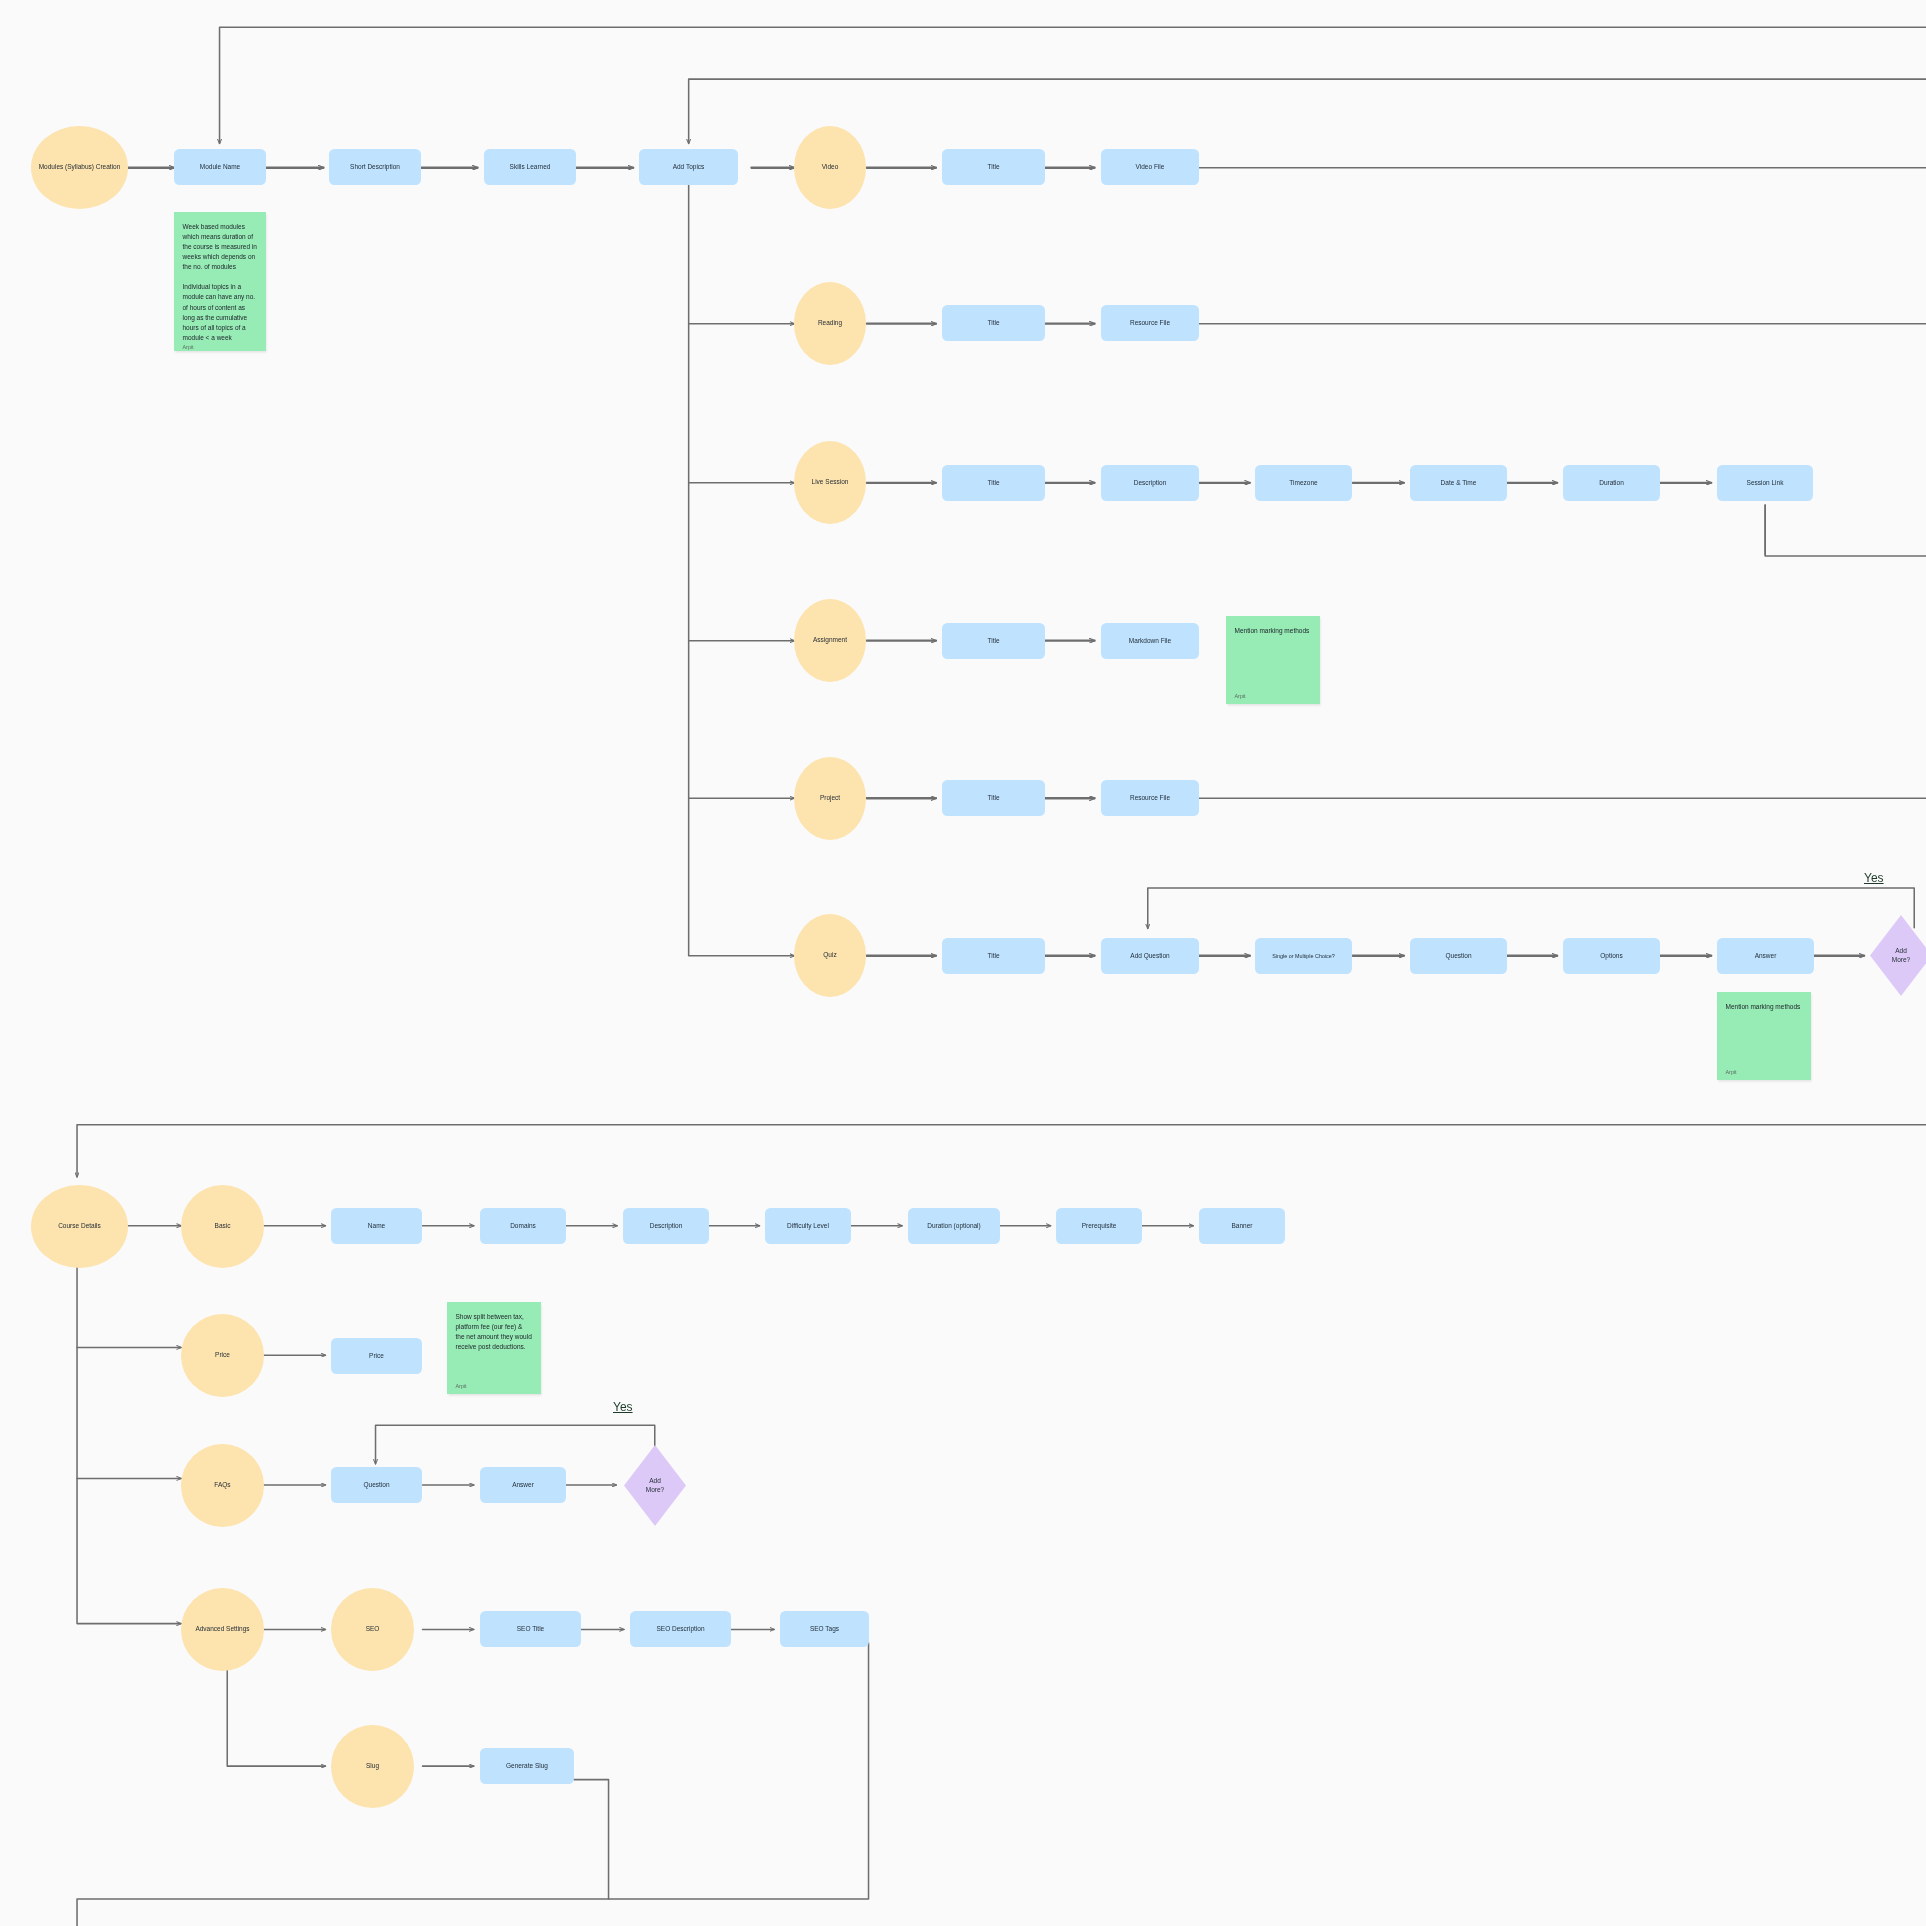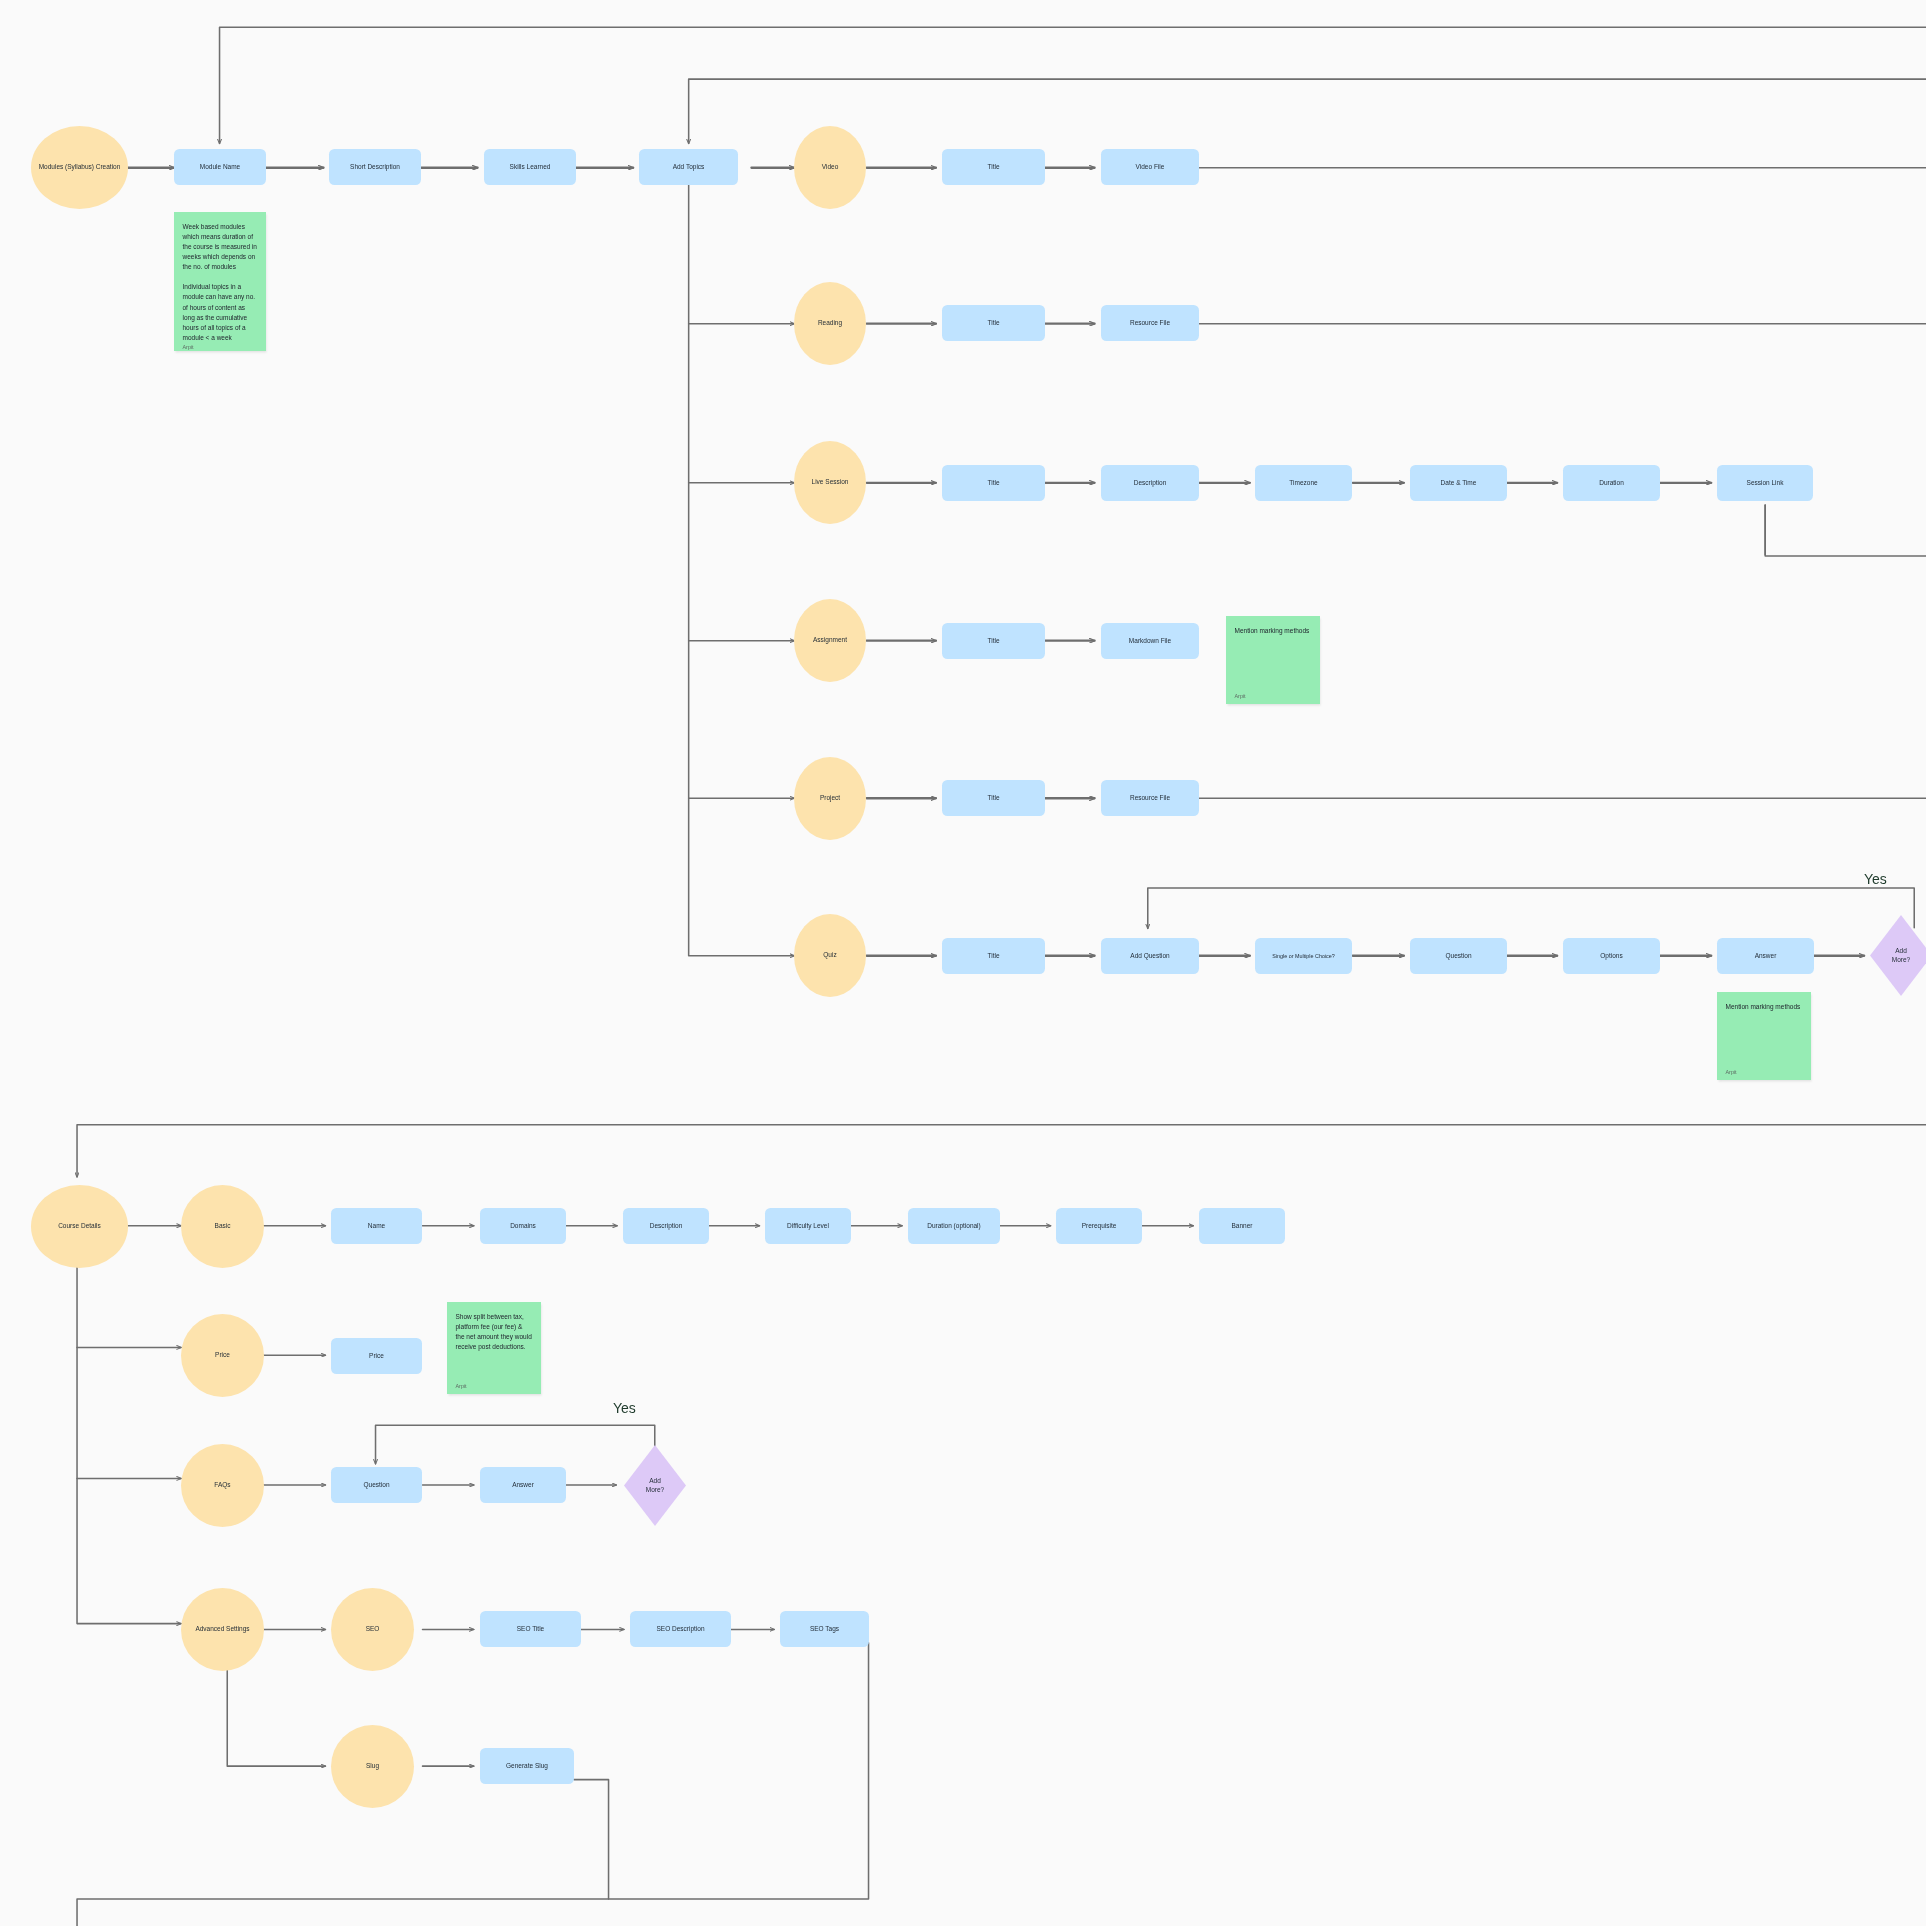--- a/index.html
+++ b/index.html
@@ -16,21 +16,21 @@
            clip-path:polygon(50% 0%,100% 50%,50% 100%,0% 50%);padding:2.3px;}
   .diamond span{display:block;}
 
   .note{position:absolute;box-sizing:border-box;background:#96ecb4;
         box-shadow:1.2px 1.9px 2.3px rgba(0,0,0,.10);padding:10px 8.5px 3.9px 8.5px;
         font-size:6.5px;color:#20262e;line-height:1.55;display:flex;flex-direction:column;
         justify-content:flex-start;}
   .note .body{flex:0 0 auto;white-space:pre-line;}
   .note .author{margin-top:auto;font-size:5.4px;color:#5d6b63;}
 
-  .edge-label{position:absolute;font-size:14px;font-weight:400;color:#1e3a2b;}
+  .edge-label{position:absolute;font-size:12px;font-weight:400;color:#1e3a2b;text-decoration:underline;}
   .edge-label.yes{color:#1e3a2b;}
 </style>
 </head>
 <body>
 
 <div id="canvas">
 
   <svg id="edges" viewBox="0 0 6104 5698">
     <defs>
       <marker id="ah" markerWidth="16" markerHeight="14" refX="14" refY="7" orient="auto" markerUnits="userSpaceOnUse">

